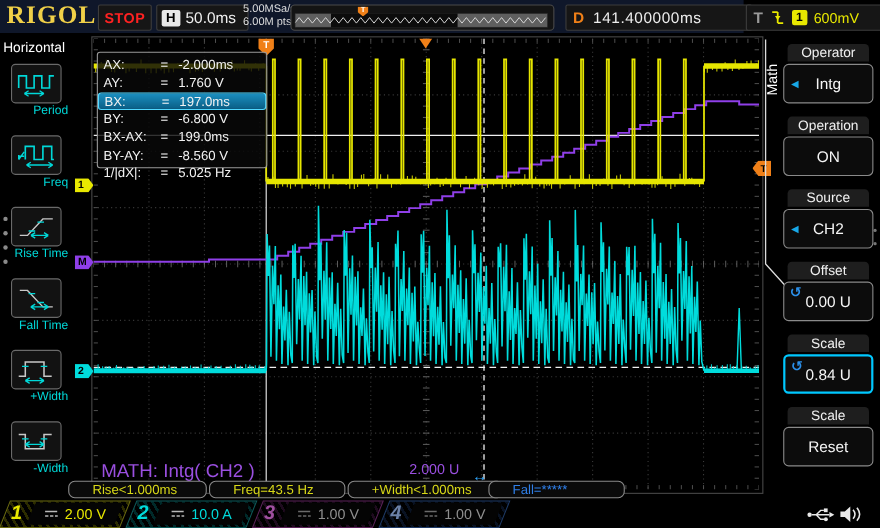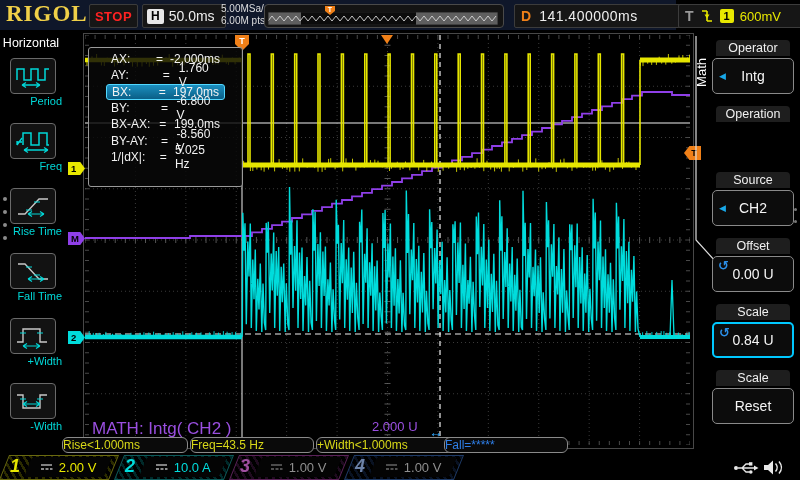--- a/index.html
+++ b/index.html
@@ -52,22 +52,22 @@
      display:flex;align-items:center;padding-left:3px;box-sizing:border-box;}
   #trig-level-arrow{left:684px;top:146px;width:17px;height:14px;background:#f08018;
      clip-path:polygon(100% 0,100% 100%,32% 100%,0 50%,32% 0);
      color:#000;font-size:9px;font-weight:bold;display:flex;align-items:center;
      justify-content:center;padding-left:3px;box-sizing:border-box;}
   #math-label{left:92px;top:419px;color:#9a4fe0;font-size:17px;}
   #math-scale{left:372px;top:419px;color:#9a4fe0;font-size:13px;}
   #cursorb-handle{left:429px;top:424px;color:#2fa8ff;font-size:14px;font-weight:bold;}
 
   
-  #cursorbox{left:88px;top:47px;width:155px;height:140px;background:rgba(8,8,8,.82);
-             border:1px solid #9a9a9a;border-radius:3px;padding:3px 17px;box-sizing:border-box;}
+  #cursorbox{left:88px;top:47px;width:155px;height:106px;background:rgba(8,8,8,.82);
+             border:1px solid #9a9a9a;border-radius:3px;padding:3px 0;box-sizing:border-box;}
   .crow{display:flex;height:16.3px;align-items:center;font-size:12px;color:#f2f2f2;
         padding:0 5px;}
   .crow .cl{width:52px;}
   .crow .ce{width:16px;}
   .crow.selected{background:linear-gradient(#1b8fc0,#0a5e86);border:1px solid #52d8ff;
         border-radius:3px;box-sizing:border-box;}
 
   
   #rightmenu{left:692px;top:30px;width:108px;height:425px;}
   .rm-label{left:24px;width:74px;height:16px;background:#1e1e1e;border-radius:4px 4px 0 0;
@@ -77,21 +77,21 @@
           justify-content:center;box-sizing:border-box;}
   .rm-btn.selected{border:2px solid #00c8ff;}
   .rm-arrow{position:absolute;left:6px;color:#18a8e8;font-size:9px;}
   .rm-knob{position:absolute;left:5px;top:1px;color:#2b8fe8;font-size:13px;font-weight:bold;}
   #math-tab-text{left:2px;top:28px;color:#fff;font-size:13px;
       writing-mode:vertical-rl;transform:rotate(180deg);}
   .rm-dot{width:3px;height:3px;border-radius:50%;background:#777;left:102px;}
 
   
   .meas{top:437px;height:16px;background:#0a0a0a;border:1px solid #8a8a8a;border-radius:6px;
-        font-size:12px;display:flex;align-items:center;padding-left:0;box-sizing:border-box;}
+        font-size:12px;display:flex;align-items:center;padding-left:21px;box-sizing:border-box;}
 
   
   #chbar{left:0;top:455px;width:800px;height:25px;background:#000;}
   .chblock{top:0;width:110px;height:25px;}
   .chhatch{position:absolute;inset:0;transform:skewX(-22deg);border-width:1px;border-style:solid;}
   .h1{background:repeating-linear-gradient(45deg,rgba(200,200,0,.22) 0 2px,rgba(0,0,0,0) 2px 5px);border-color:#6a6a10;}
   .h2{background:repeating-linear-gradient(45deg,rgba(0,190,190,.22) 0 2px,rgba(0,0,0,0) 2px 5px);border-color:#0e5a5a;}
   .h3{background:repeating-linear-gradient(45deg,rgba(170,60,170,.18) 0 2px,rgba(0,0,0,0) 2px 5px);border-color:#5a2258;}
   .h4{background:repeating-linear-gradient(45deg,rgba(50,100,190,.18) 0 2px,rgba(0,0,0,0) 2px 5px);border-color:#1e3a66;}
   .chnum{position:absolute;left:6px;top:1px;font-size:18px;font-weight:bold;font-style:italic;}
@@ -610,20 +610,23 @@
   </svg>
   <div class="abs" id="math-tab-text">Math</div>
 
   <div class="abs rm-label" style="top:10px">Operator</div>
   <div class="abs rm-btn" style="top:28px">
     <span class="rm-arrow">◀</span>
     <span>Intg</span>
   </div>
 
   <div class="abs rm-label" style="top:76px">Operation</div>
+  <div class="abs rm-btn" style="top:94px">
+    <span>ON</span>
+  </div>
 
   <div class="abs rm-label" style="top:142px">Source</div>
   <div class="abs rm-btn" style="top:160px">
     <span class="rm-arrow">◀</span>
     <span>CH2</span>
   </div>
 
   <div class="abs rm-label" style="top:208px">Offset</div>
   <div class="abs rm-btn" style="top:226px">
     <span class="rm-knob">↺</span>

